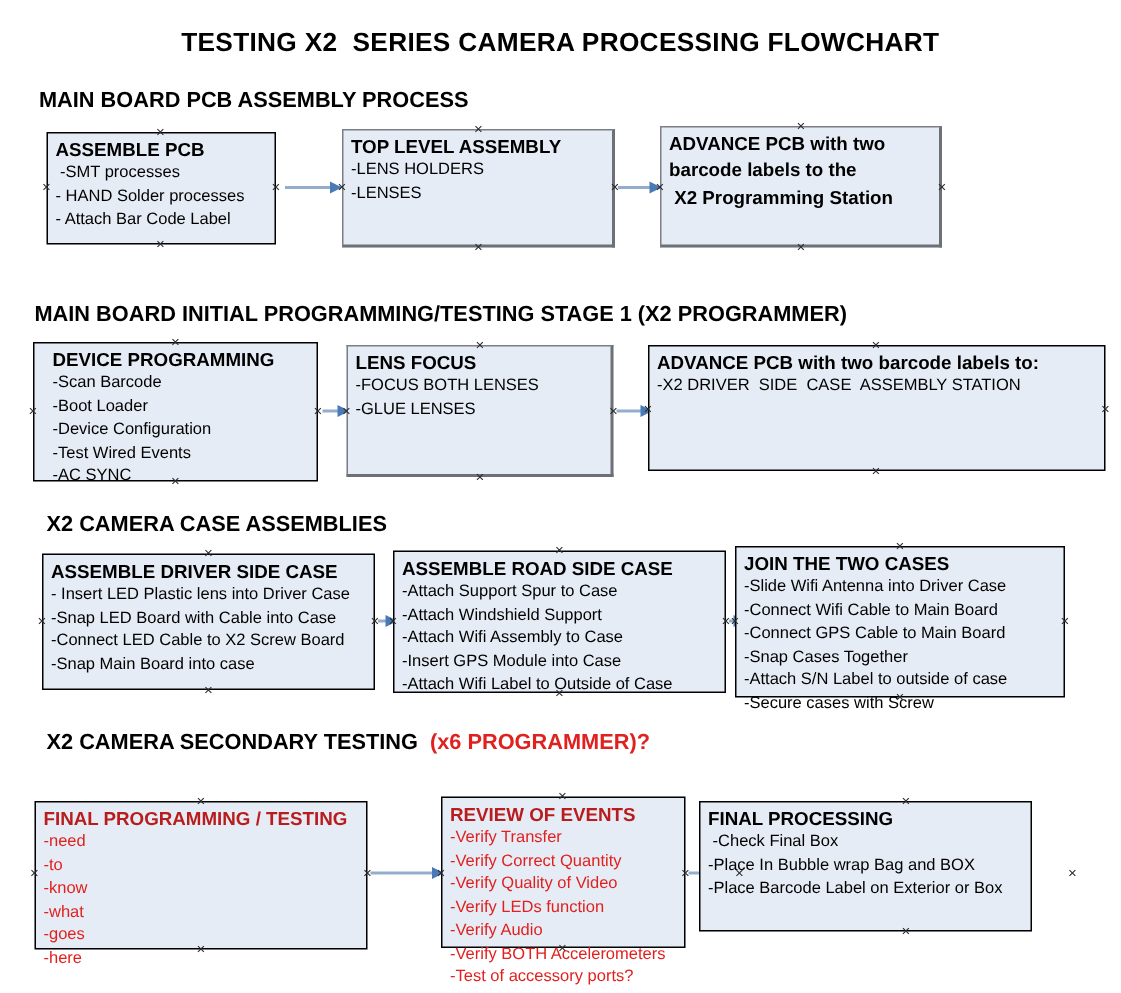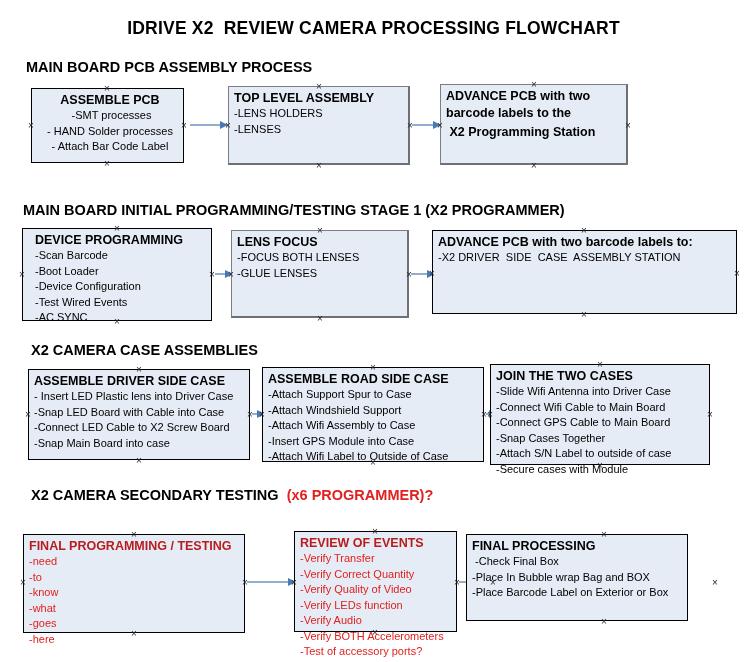--- a/index.html
+++ b/index.html
@@ -118,25 +118,25 @@
     font-family: "Liberation Sans", sans-serif;
     pointer-events: none;
   }
   .xh::before { content: "\00D7"; }
 </style>
 </head>
 <body>
 
 <div id="canvas">
 
-  <div class="doc-title">IDRIVE X2  REVIEW CAMERA PROCESSING FLOWCHART</div>
+  <div class="doc-title">TESTING X2  SERIES CAMERA PROCESSING FLOWCHART</div>
 
   <div class="section-title" style="left:26px; top:59px;">MAIN BOARD PCB ASSEMBLY PROCESS</div>
 
-  <div class="pbox thin" style="left:31px; top:88px; width:153px; height:75px;text-align:center;">
+  <div class="pbox thin" style="left:31px; top:88px; width:153px; height:75px;">
     <span class="pbox-title">ASSEMBLE PCB</span>
     <span class="pbox-line"> -SMT processes</span>
     <span class="pbox-line">- HAND Solder processes</span>
     <span class="pbox-line">- Attach Bar Code Label</span>
   </div>
   <div class="xh" style="left:107px; top:88px;"></div>
   <div class="xh" style="left:31px; top:125px;"></div>
   <div class="xh" style="left:107px; top:163px;"></div>
   <div class="xh" style="left:184px; top:125px;"></div>
 
@@ -233,21 +233,21 @@
 
   <div class="conn" style="left:486px; top:413px; width:10px;"></div>
 
   <div class="pbox thin" style="left:490px; top:364px; width:220px; height:101px;">
     <span class="pbox-title">JOIN THE TWO CASES</span>
     <span class="pbox-line">-Slide Wifi Antenna into Driver Case</span>
     <span class="pbox-line">-Connect Wifi Cable to Main Board</span>
     <span class="pbox-line">-Connect GPS Cable to Main Board</span>
     <span class="pbox-line">-Snap Cases Together</span>
     <span class="pbox-line">-Attach S/N Label to outside of case</span>
-    <span class="pbox-line">-Secure cases with Module</span>
+    <span class="pbox-line">-Secure cases with Screw</span>
   </div>
   <div class="xh" style="left:600px; top:364px;"></div>
   <div class="xh" style="left:490px; top:414px;"></div>
   <div class="xh" style="left:600px; top:465px;"></div>
   <div class="xh" style="left:710px; top:414px;"></div>
 
   <div class="section-title" style="left:31px; top:487px;"><span>X2 CAMERA SECONDARY TESTING  </span><span class="accent">(x6 PROGRAMMER)?</span></div>
 
   <div class="pbox thin red" style="left:23px; top:534px; width:222px; height:99px;">
     <span class="pbox-title">FINAL PROGRAMMING / TESTING</span>

